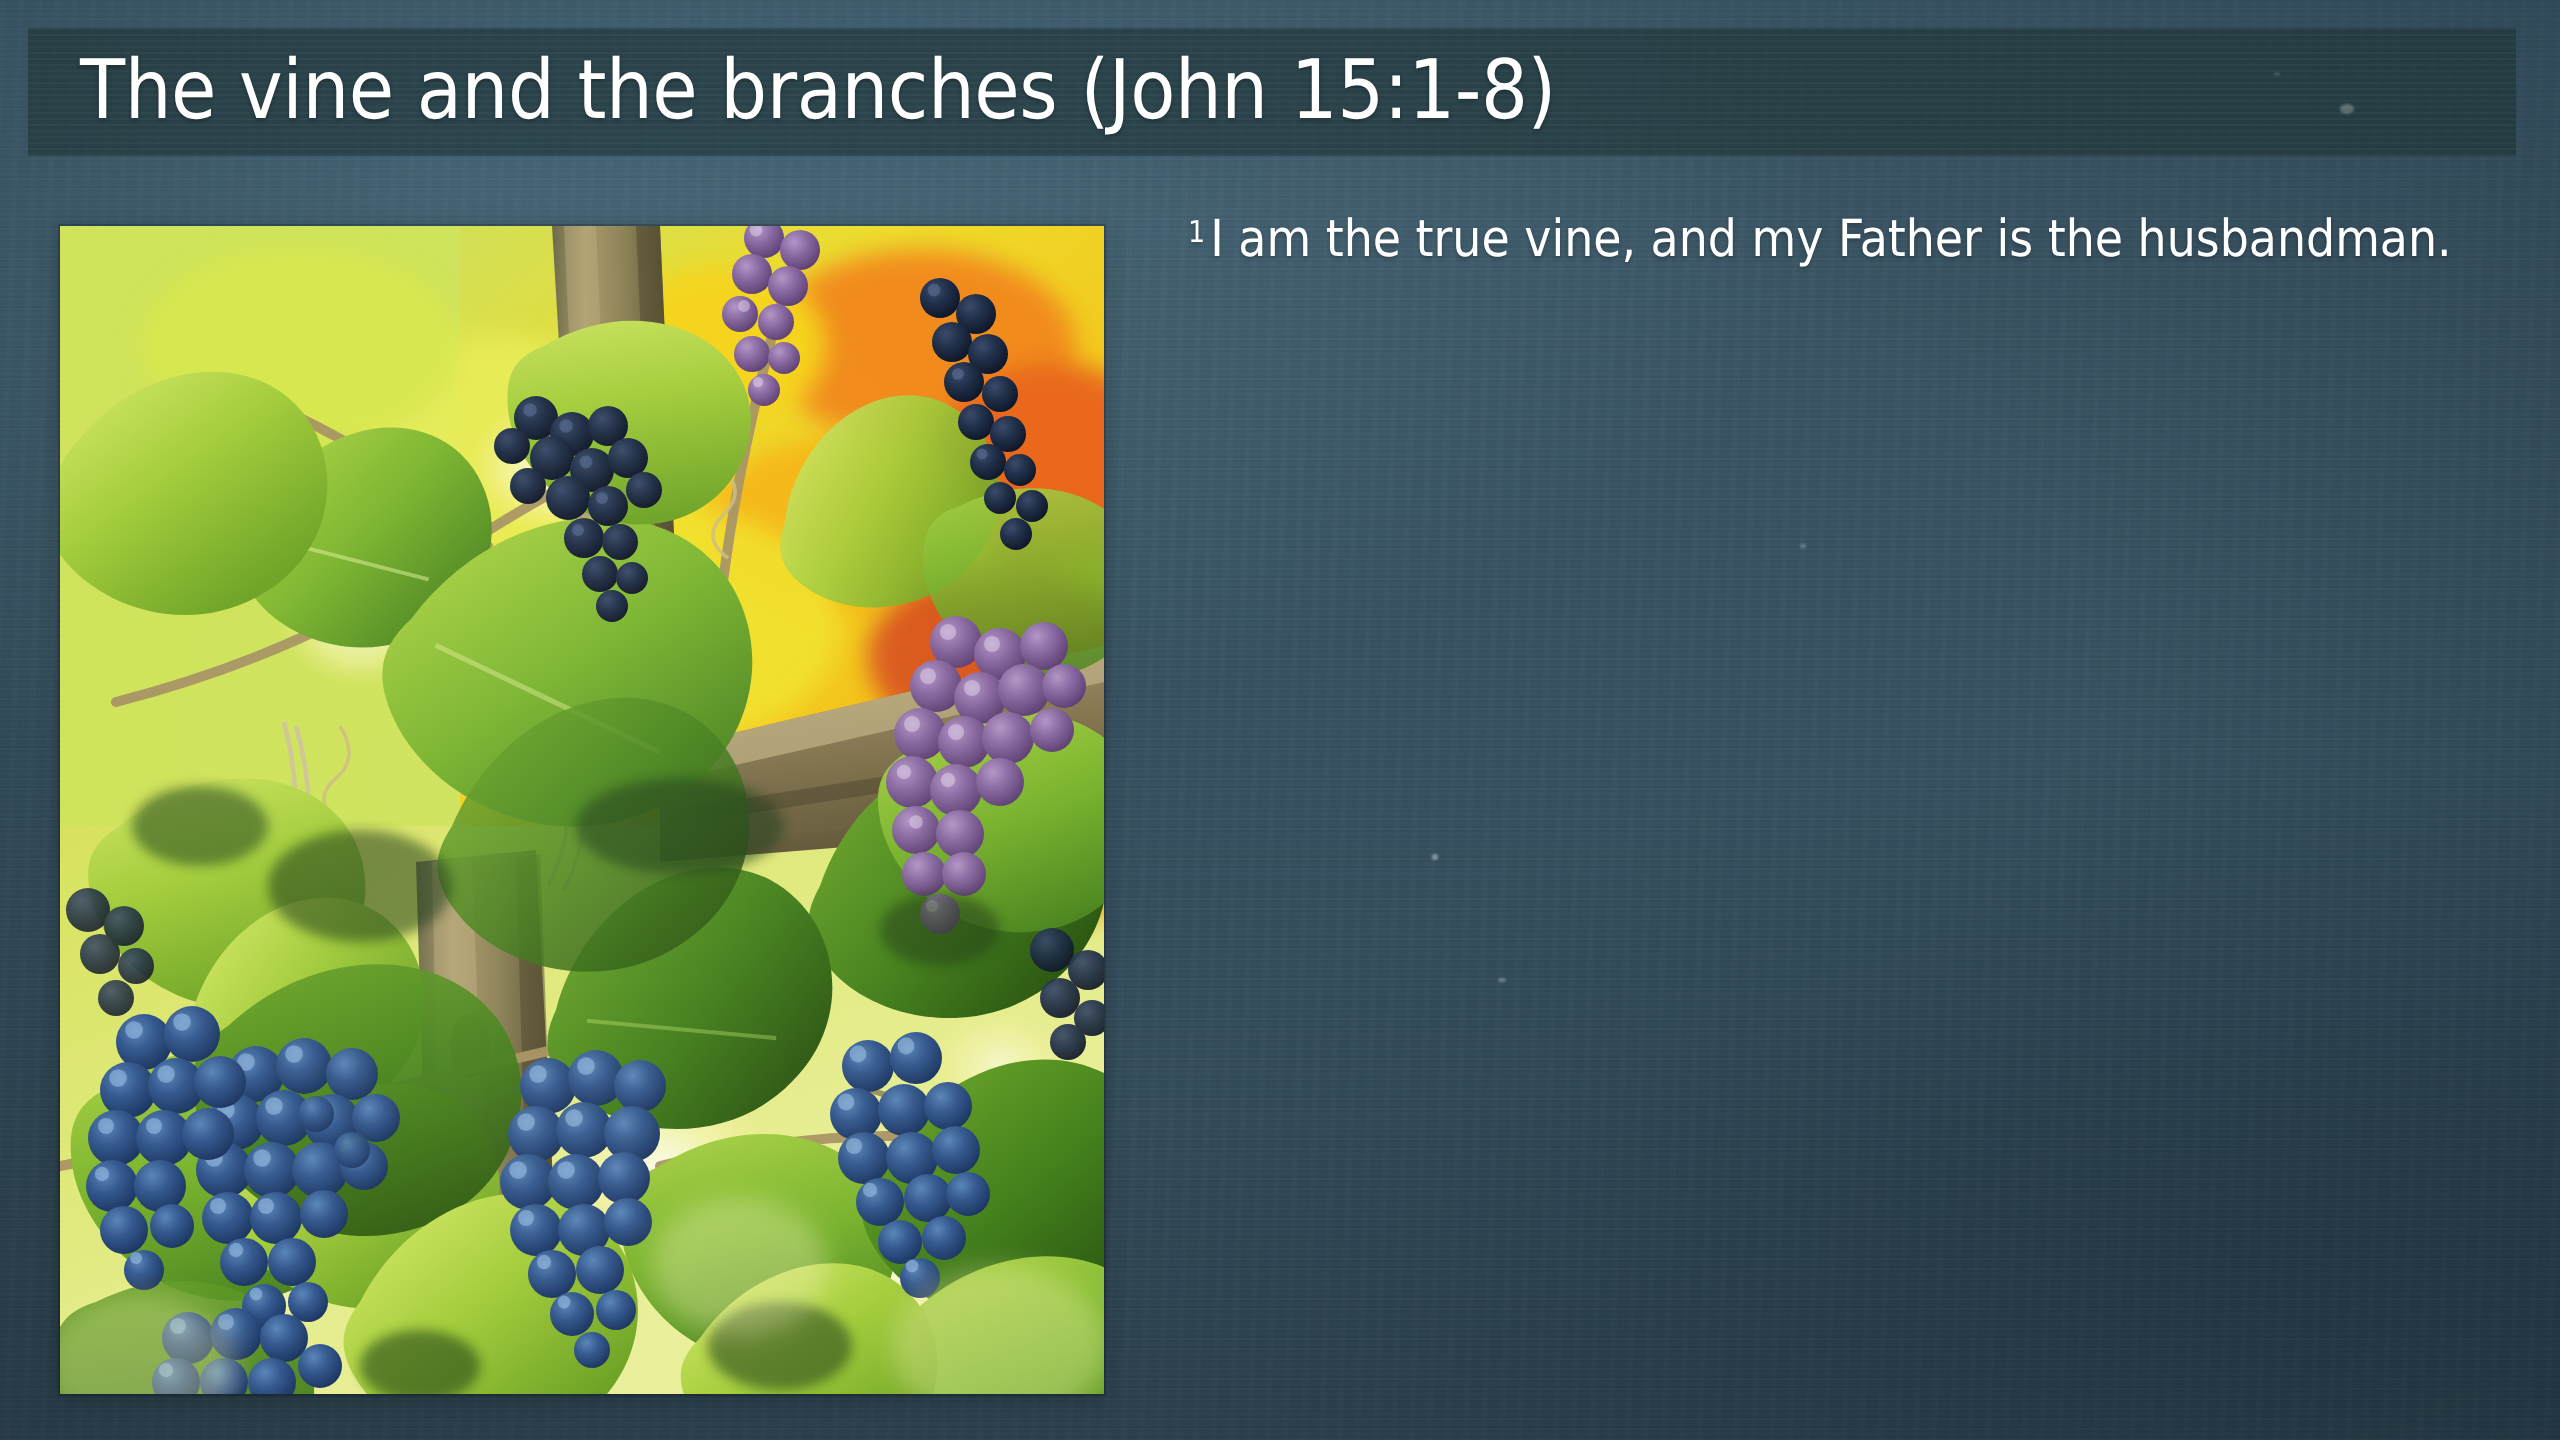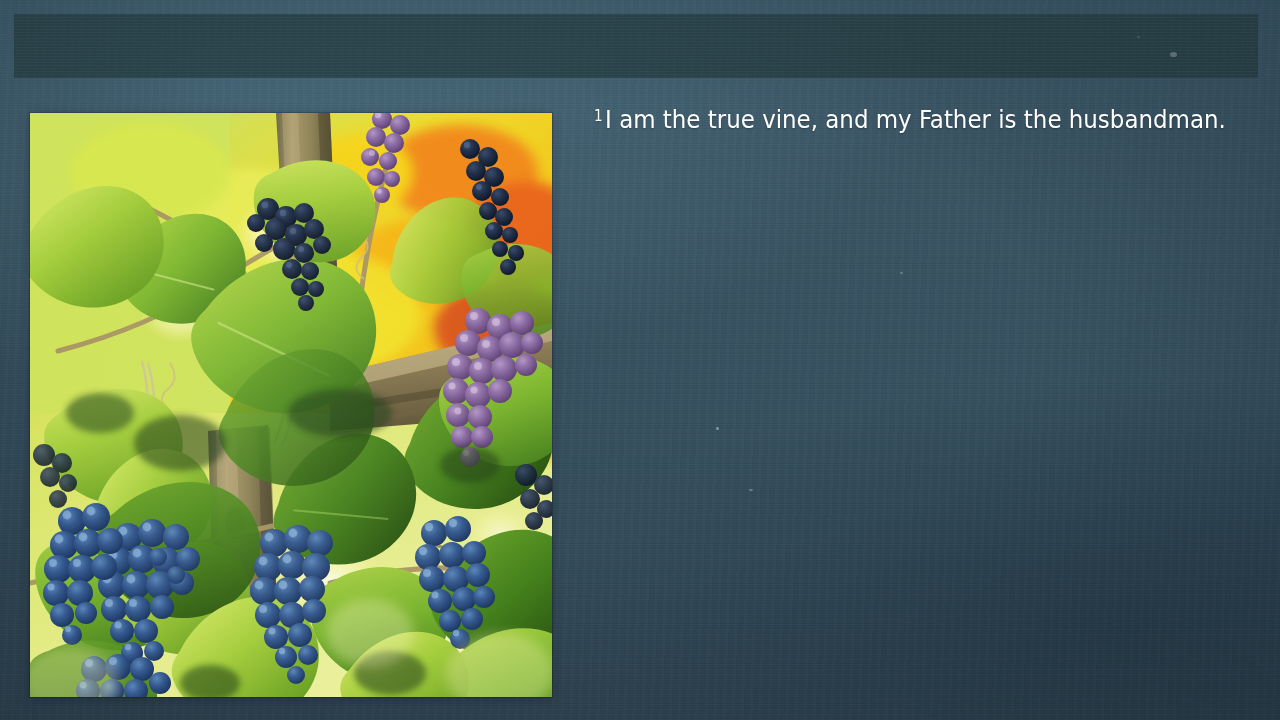--- a/index.html
+++ b/index.html
@@ -159,20 +159,21 @@
   <div class="bg-grain2"></div>
   <div class="bg-vignette"></div>
   <div class="speck" style="left:1170px;top:52px;width:7px;height:5px;"></div>
   <div class="speck" style="left:1137px;top:36px;width:3px;height:2px;opacity:.6;"></div>
   <div class="speck" style="left:716px;top:427px;width:3px;height:3px;opacity:.55;"></div>
   <div class="speck" style="left:749px;top:489px;width:4px;height:2px;opacity:.4;"></div>
   <div class="speck" style="left:900px;top:272px;width:3px;height:2px;opacity:.35;"></div>
 
   <div id="title-bar">
     <div class="tb-grain"></div>
+    <div id="title-text">The vine and the branches (John 15:1-8)</div>
   </div>
 
   <div id="photo">
     <svg viewBox="0 0 522 584" preserveAspectRatio="none">
       <defs>
         <linearGradient id="skyTop" x1="0" y1="0" x2="1" y2="1">
           <stop offset="0%" stop-color="#cfe05a"></stop>
           <stop offset="35%" stop-color="#eddc2e"></stop>
           <stop offset="70%" stop-color="#f3c418"></stop>
           <stop offset="100%" stop-color="#f0a712"></stop>

